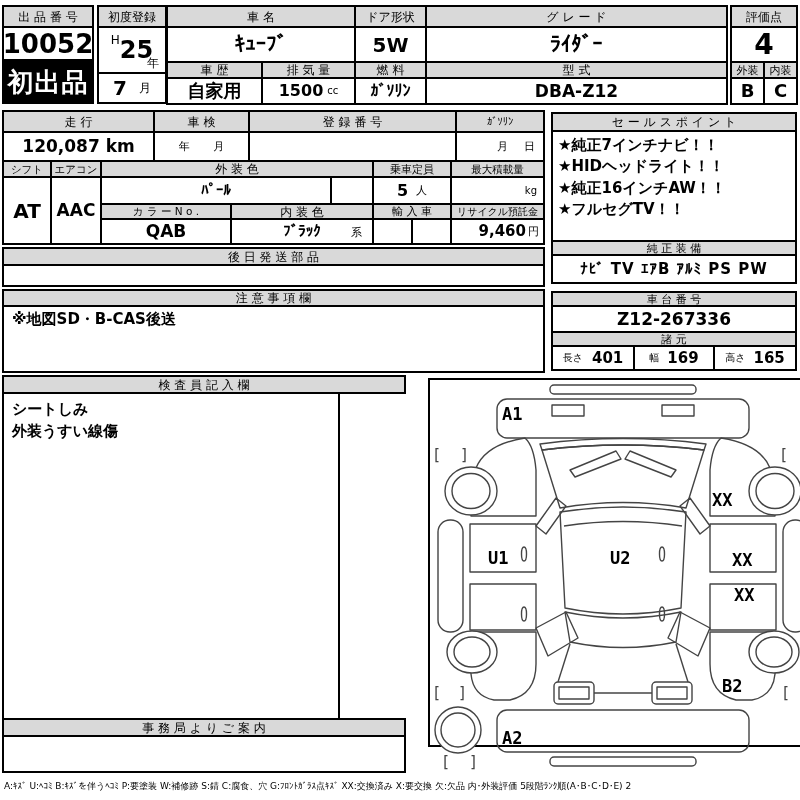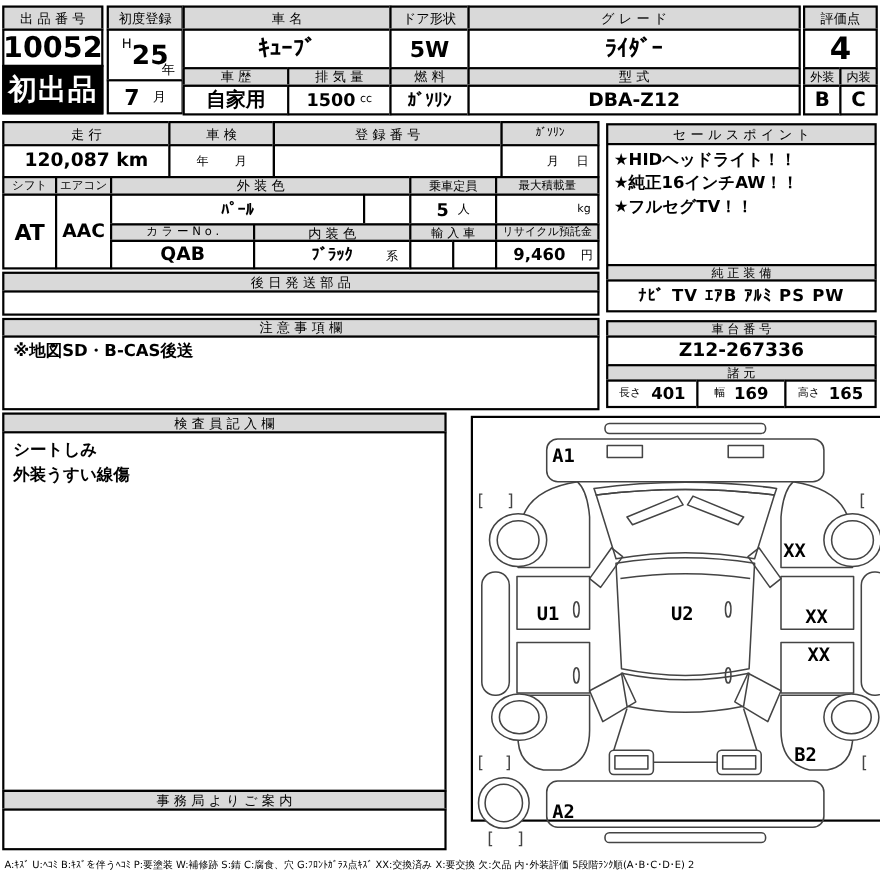--- a/index.html
+++ b/index.html
@@ -98,40 +98,41 @@
 <div class="abs cell b f17" style="left:100px;top:218px;width:132px;height:27px">QAB</div>
 <div class="abs hd" style="left:230px;top:203px;width:144px;height:17px">内 装 色</div>
 <div class="abs cell" style="left:230px;top:218px;width:144px;height:27px;position:absolute">
   <span class="b f15">ﾌﾞﾗｯｸ</span>
   <span class="f11" style="position:absolute;right:10px;bottom:5px">系</span>
 </div>
 <div class="abs hd f11" style="left:372px;top:203px;width:80px;height:17px">輸 入 車</div>
 <div class="abs cell" style="left:372px;top:218px;width:41px;height:27px"></div>
 <div class="abs cell" style="left:411px;top:218px;width:41px;height:27px"></div>
 <div class="abs hd f10" style="left:450px;top:203px;width:95px;height:17px">リサイクル預託金</div>
-<div class="abs cell" style="left:450px;top:218px;width:95px;height:27px;justify-content:flex-end;padding-right:4px;gap:14px">
+<div class="abs cell" style="left:450px;top:218px;width:95px;height:27px;justify-content:flex-end;padding-right:4px;gap:2px">
   <span class="b f15">9,460</span>
   <span class="f11">円</span>
 </div>
 
 <div class="abs hd" style="left:2px;top:247px;width:543px;height:19px">後 日 発 送 部 品</div>
 <div class="abs cell" style="left:2px;top:264px;width:543px;height:23px"></div>
 <div class="abs hd" style="left:2px;top:289px;width:543px;height:18px">注 意 事 項 欄</div>
 <div class="abs cell tl b f15" style="left:2px;top:305px;width:543px;height:68px;padding:5px 8px">※地図SD・B-CAS後送</div>
 
 <div class="abs hd" style="left:2px;top:375px;width:404px;height:19px">検 査 員 記 入 欄</div>
-<div class="abs cell tl b f15" style="left:2px;top:392px;width:404px;height:328px;padding:5px 8px;line-height:1.45">
+<div class="abs cell tl b f15" style="left:2px;top:392px;width:338px;height:328px;padding:5px 8px;line-height:1.45">
   <span style="display:block">シートしみ</span>
   <span style="display:block">外装うすい線傷</span>
 </div>
 <div class="abs hd" style="left:2px;top:718px;width:404px;height:19px">事 務 局 よ り ご 案 内</div>
 <div class="abs cell" style="left:2px;top:735px;width:404px;height:38px"></div>
 
 <div class="abs hd" style="left:551px;top:112px;width:246px;height:20px">セ ー ル ス ポ イ ン ト</div>
 <div class="abs cell tl b f15" style="left:551px;top:130px;width:246px;height:112px;padding:3px 5px;line-height:1.42">
+  <span style="display:block">★純正7インチナビ！！</span>
   <span style="display:block">★HIDヘッドライト！！</span>
   <span style="display:block">★純正16インチAW！！</span>
   <span style="display:block">★フルセグTV！！</span>
 </div>
 <div class="abs hd f11" style="left:551px;top:240px;width:246px;height:16px">純 正 装 備</div>
 <div class="abs cell b f15" style="left:551px;top:254px;width:246px;height:30px;letter-spacing:1px">ﾅﾋﾞ TV ｴｱB ｱﾙﾐ PS PW</div>
 <div class="abs hd f11" style="left:551px;top:291px;width:246px;height:16px">車 台 番 号</div>
 <div class="abs cell b f17" style="left:551px;top:305px;width:246px;height:28px">Z12-267336</div>
 <div class="abs hd f11" style="left:551px;top:331px;width:246px;height:16px">諸 元</div>
 <div class="abs cell" style="left:551px;top:345px;width:84px;height:26px;gap:9px">

